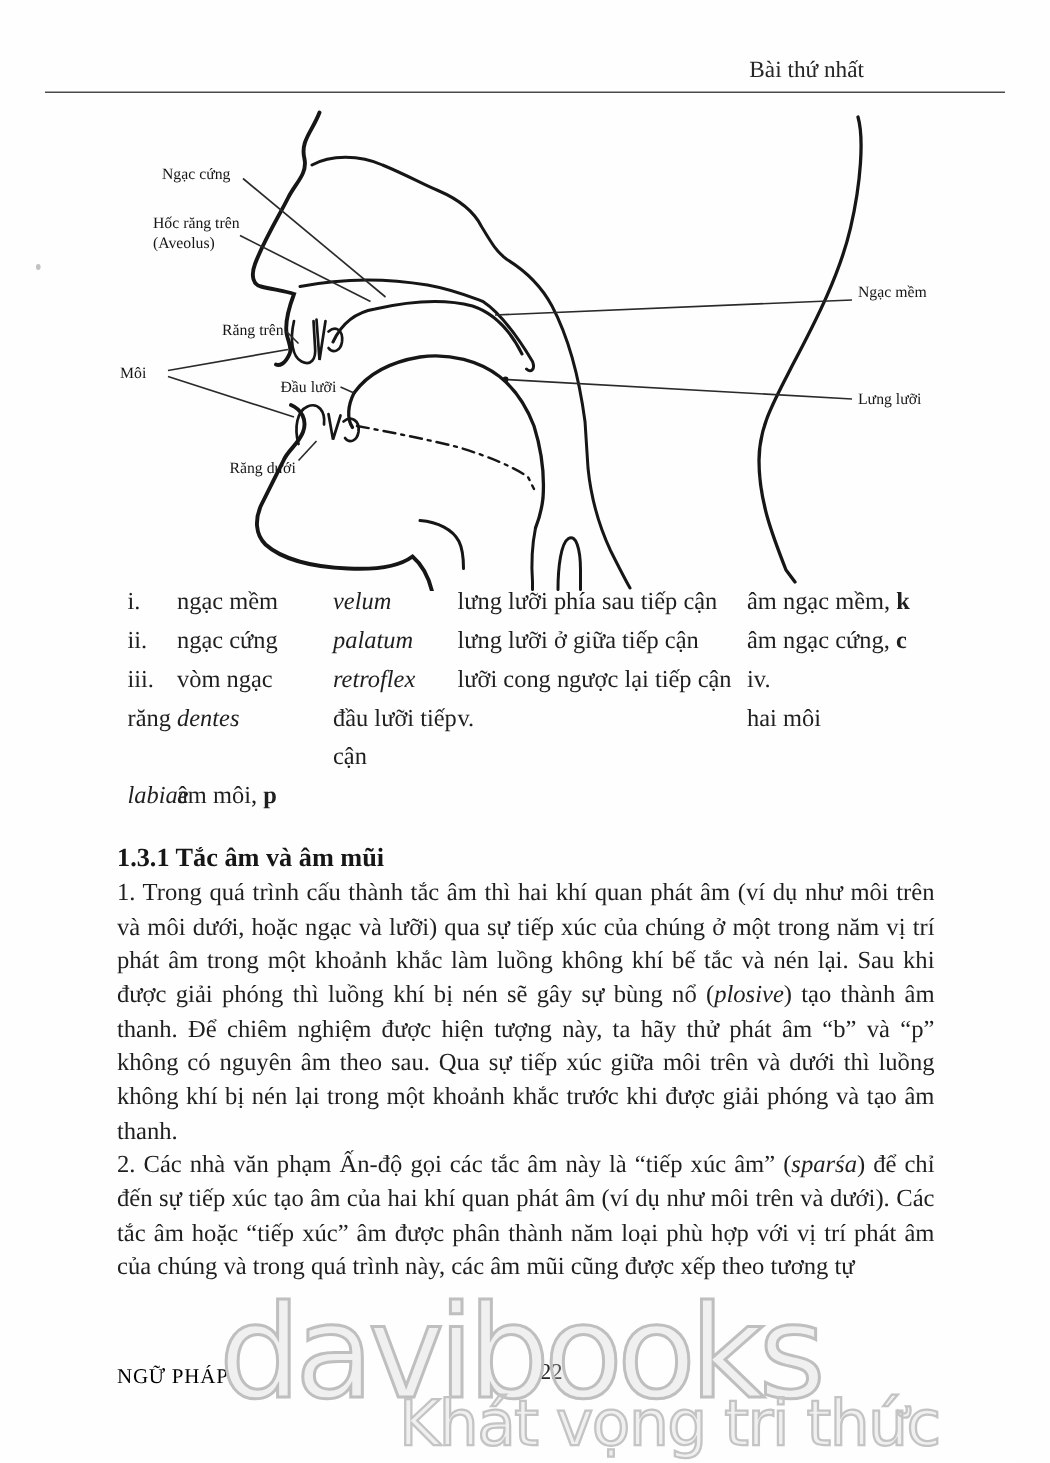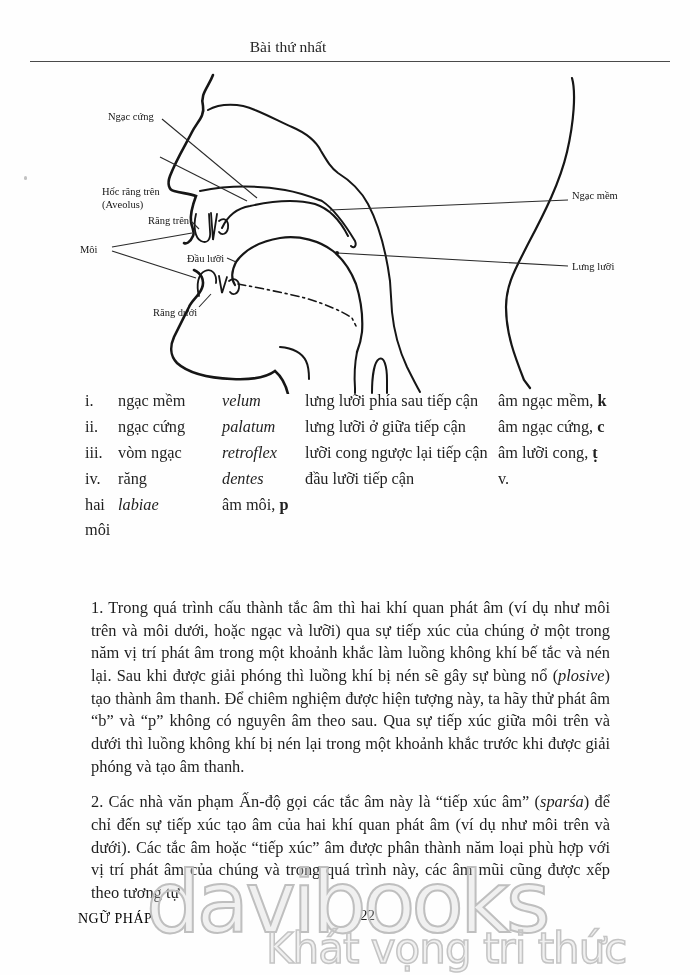--- a/index.html
+++ b/index.html
@@ -2,21 +2,21 @@
 <html><head>
 <meta charset="utf-8">
 <style>
   html,body { margin:0; padding:0; background:#ffffff; }
   .page {
     position:relative; width:700px; height:975px; background:#fefefe;
     font-family:"Liberation Serif", serif; color:#1f1f1f; overflow:hidden;
   }
   
   .header-title {
-    position:absolute; top:38px; left:0; width:576px; text-align:center;
+    position:absolute; top:38px; left:0; width:576px; text-align:right;
     font-size:15.5px; color:#262626;
   }
   .header-rule {
     position:absolute; top:61px; left:30px; width:640px; height:1px;
     background:#4a4a4a;
   }
   .scan-speck {
     position:absolute; left:24px; top:176px; width:3px; height:4px;
     background:#9a9a9a; border-radius:2px; opacity:.6;
   }
@@ -37,21 +37,21 @@
   .ptable b { font-weight:bold; }
   
   .section-heading {
     position:absolute; left:78px; top:561px; font-size:17.5px; font-weight:bold;
     color:#161616;
   }
   .paras {
     position:absolute; left:78px; top:584px; width:545px;
     font-size:16.4px; line-height:22.65px; text-align:justify;
   }
-  .paras p { margin:13px; }
+  .paras p { margin:0; }
   
   .wm { position:absolute; pointer-events:none; font-family:"DejaVu Sans", sans-serif;
         color:rgba(205,205,205,0.28); z-index:5; white-space:nowrap; }
   .wm1 { left:146px; top:852px; font-size:86px; letter-spacing:-4px;
          -webkit-text-stroke:2px #bfbfbf; }
   .wm2 { left:266px; top:924px; font-size:42px; letter-spacing:-1px;text-align:right;
          -webkit-text-stroke:1.5px #c4c4c4; }
   
   .footer-left { position:absolute; left:78px; top:911px; font-size:14px;
                  letter-spacing:.5px; color:#000000; }
@@ -110,21 +110,21 @@
         <line x1="62" y1="175" x2="142" y2="161"></line>
         <line x1="62" y1="179" x2="146" y2="206"></line>
         <line x1="177" y1="186" x2="186" y2="190"></line>
         <line x1="149" y1="235" x2="161" y2="222"></line>
         <line x1="518" y1="128" x2="280" y2="138"></line>
         <line x1="518" y1="194" x2="287" y2="181"></line>
         <circle cx="287" cy="181" r="2" fill="#161616" stroke="none"></circle>
       </g>
     </svg>
     <div class="dlabel" style="left:58px; top:39px;">Ngạc cứng</div>
-    <div class="dlabel" style="left:52px; top:72px;margin-top:42px;">
+    <div class="dlabel" style="left:52px; top:72px;">
       <div>Hốc răng trên</div>
       <div>(Aveolus)</div>
     </div>
     <div class="dlabel" style="left:98px; top:143px;">Răng trên</div>
     <div class="dlabel" style="left:30px; top:172px;">Môi</div>
     <div class="dlabel" style="left:137px; top:181px;">Đầu lưỡi</div>
     <div class="dlabel" style="left:103px; top:235px;">Răng dưới</div>
     <div class="dlabel" style="left:522px; top:118px;">Ngạc mềm</div>
     <div class="dlabel" style="left:522px; top:189px;">Lưng lưỡi</div>
   </div>
@@ -139,33 +139,33 @@
     <div>ii.</div>
     <div>ngạc cứng</div>
     <div class="lat">palatum</div>
     <div>lưng lưỡi ở giữa tiếp cận</div>
     <div><span>âm ngạc cứng, </span><b>c</b></div>
 
     <div>iii.</div>
     <div>vòm ngạc</div>
     <div class="lat">retroflex</div>
     <div>lưỡi cong ngược lại tiếp cận</div>
-    <div><span>âm lưỡi cong, </span><b>ṭ</b></div>
 
     <div>iv.</div>
     <div>răng</div>
     <div class="lat">dentes</div>
     <div>đầu lưỡi tiếp cận</div>
 
     <div>v.</div>
     <div>hai môi</div>
     <div class="lat">labiae</div>
     <div><span>âm môi, </span><b>p</b></div>
   </div>
 
+  <div class="section-heading">1.3.1 Tắc âm và âm mũi</div>
 
   <div class="paras">
     <p><span>1. Trong quá trình cấu thành tắc âm thì hai khí quan phát âm (ví dụ như môi trên và môi dưới, hoặc ngạc và lưỡi) qua sự tiếp xúc của chúng ở một trong năm vị trí phát âm trong một khoảnh khắc làm luồng không khí bế tắc và nén lại. Sau khi được giải phóng thì luồng khí bị nén sẽ gây sự bùng nổ (</span><i>plosive</i><span>) tạo thành âm thanh. Để chiêm nghiệm được hiện tượng này, ta hãy thử phát âm “b” và “p” không có nguyên âm theo sau. Qua sự tiếp xúc giữa môi trên và dưới thì luồng không khí bị nén lại trong một khoảnh khắc trước khi được giải phóng và tạo âm thanh.</span></p>
     <p><span>2. Các nhà văn phạm Ấn-độ gọi các tắc âm này là “tiếp xúc âm” (</span><i>sparśa</i><span>) để chỉ đến sự tiếp xúc tạo âm của hai khí quan phát âm (ví dụ như môi trên và dưới). Các tắc âm hoặc “tiếp xúc” âm được phân thành năm loại phù hợp với vị trí phát âm của chúng và trong quá trình này, các âm mũi cũng được xếp theo tương tự</span></p>
   </div>
 
   <div class="wm wm1">davibooks</div>
   <div class="wm wm2">Khát vọng tri thức</div>
 
   <div class="footer-left">NGỮ PHÁP</div>

